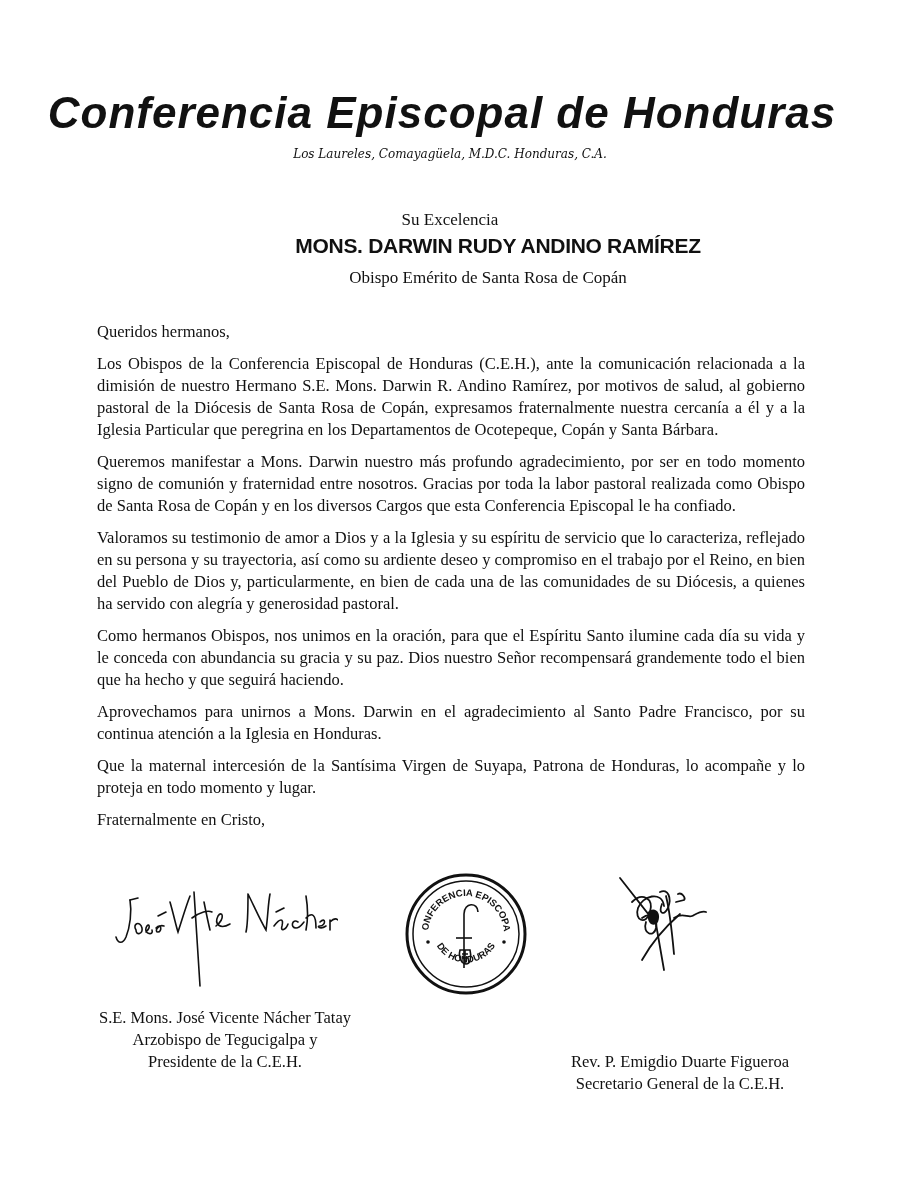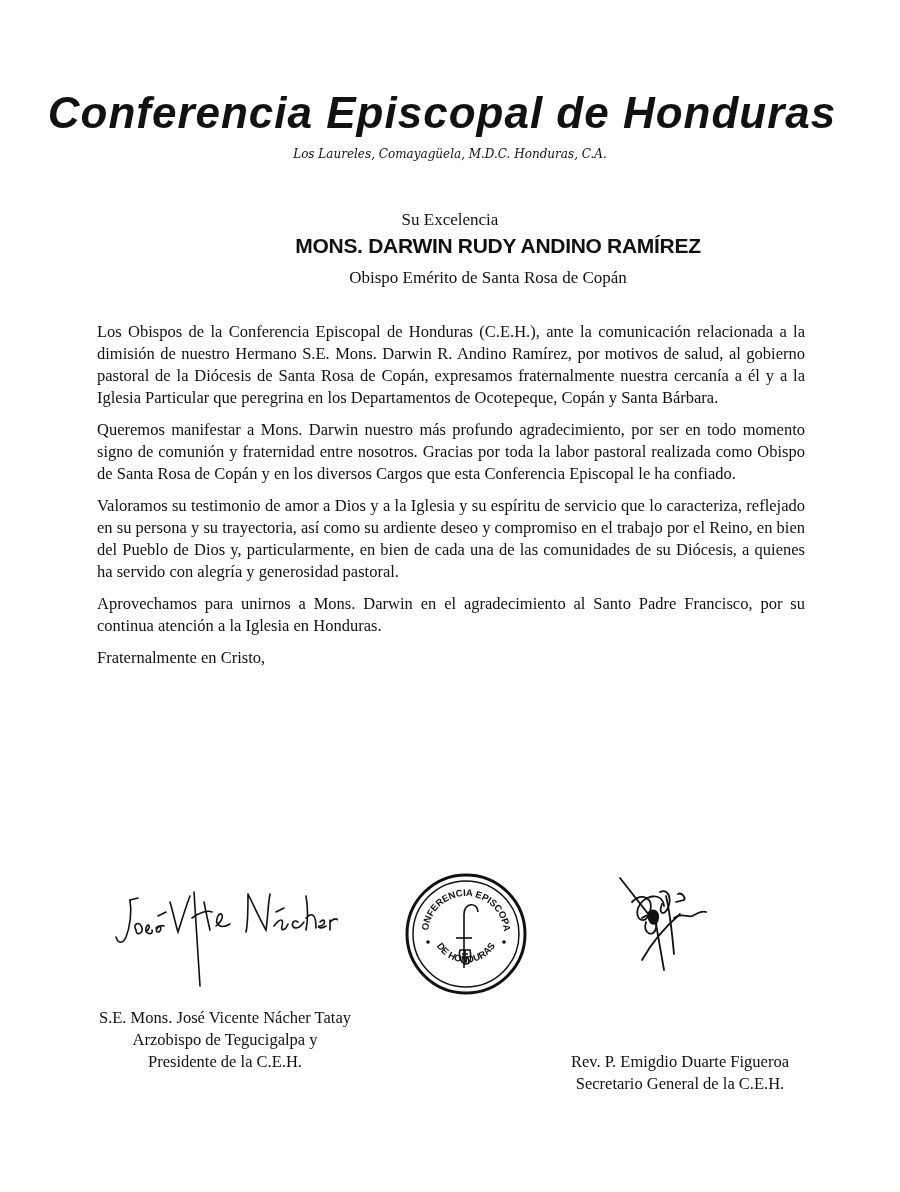--- a/index.html
+++ b/index.html
@@ -35,24 +35,27 @@
   <div class="letterhead-address">Los Laureles, Comayagüela, M.D.C. Honduras, C.A.</div>
 </div>
 
 <div>
   <div class="addressee salutation-title">Su Excelencia</div>
   <div class="addressee recipient-name">MONS. DARWIN RUDY ANDINO RAMÍREZ</div>
   <div class="addressee recipient-role">Obispo Emérito de Santa Rosa de Copán</div>
 </div>
 
 <div class="body-text" style="top:321px;">
+  <p>Queridos hermanos,</p>
   <p>Los Obispos de la Conferencia Episcopal de Honduras (C.E.H.), ante la comunicación relacionada a la dimisión de nuestro Hermano S.E. Mons. Darwin R. Andino Ramírez, por motivos de salud, al gobierno pastoral de la Diócesis de Santa Rosa de Copán, expresamos fraternalmente nuestra cercanía a él y a la Iglesia Particular que peregrina en los Departamentos de Ocotepeque, Copán y Santa Bárbara.</p>
   <p>Queremos manifestar a Mons. Darwin nuestro más profundo agradecimiento, por ser en todo momento signo de comunión y fraternidad entre nosotros. Gracias por toda la labor pastoral realizada como Obispo de Santa Rosa de Copán y en los diversos Cargos que esta Conferencia Episcopal le ha confiado.</p>
   <p>Valoramos su testimonio de amor a Dios y a la Iglesia y su espíritu de servicio que lo caracteriza, reflejado en su persona y su trayectoria, así como su ardiente deseo y compromiso en el trabajo por el Reino, en bien del Pueblo de Dios y, particularmente, en bien de cada una de las comunidades de su Diócesis, a quienes ha servido con alegría y generosidad pastoral.</p>
+  <p>Como hermanos Obispos, nos unimos en la oración, para que el Espíritu Santo ilumine cada día su vida y le conceda con abundancia su gracia y su paz. Dios nuestro Señor recompensará grandemente todo el bien que ha hecho y que seguirá haciendo.</p>
   <p>Aprovechamos para unirnos a Mons. Darwin en el agradecimiento al Santo Padre Francisco, por su continua atención a la Iglesia en Honduras.</p>
+  <p>Que la maternal intercesión de la Santísima Virgen de Suyapa, Patrona de Honduras, lo acompañe y lo proteja en todo momento y lugar.</p>
   <p>Fraternalmente en Cristo,</p>
 </div>
 
 <svg class="sig-svg" style="left:108px; top:882px;" width="230" height="110" viewBox="0 0 230 110">
   <g fill="none" stroke="#111" stroke-width="1.6" stroke-linecap="round">
     <path d="M22 18 C24 30 22 45 18 55 C15 62 10 62 8 55"></path>
     <path d="M22 18 L30 16"></path>
     <path d="M28 48 C24 42 32 38 34 46 C35 52 28 54 28 48"></path>
     <path d="M38 50 C44 44 40 40 38 46 C36 52 46 54 44 48"></path>
     <path d="M48 46 C54 40 54 50 50 50 C46 50 50 42 56 44"></path>

